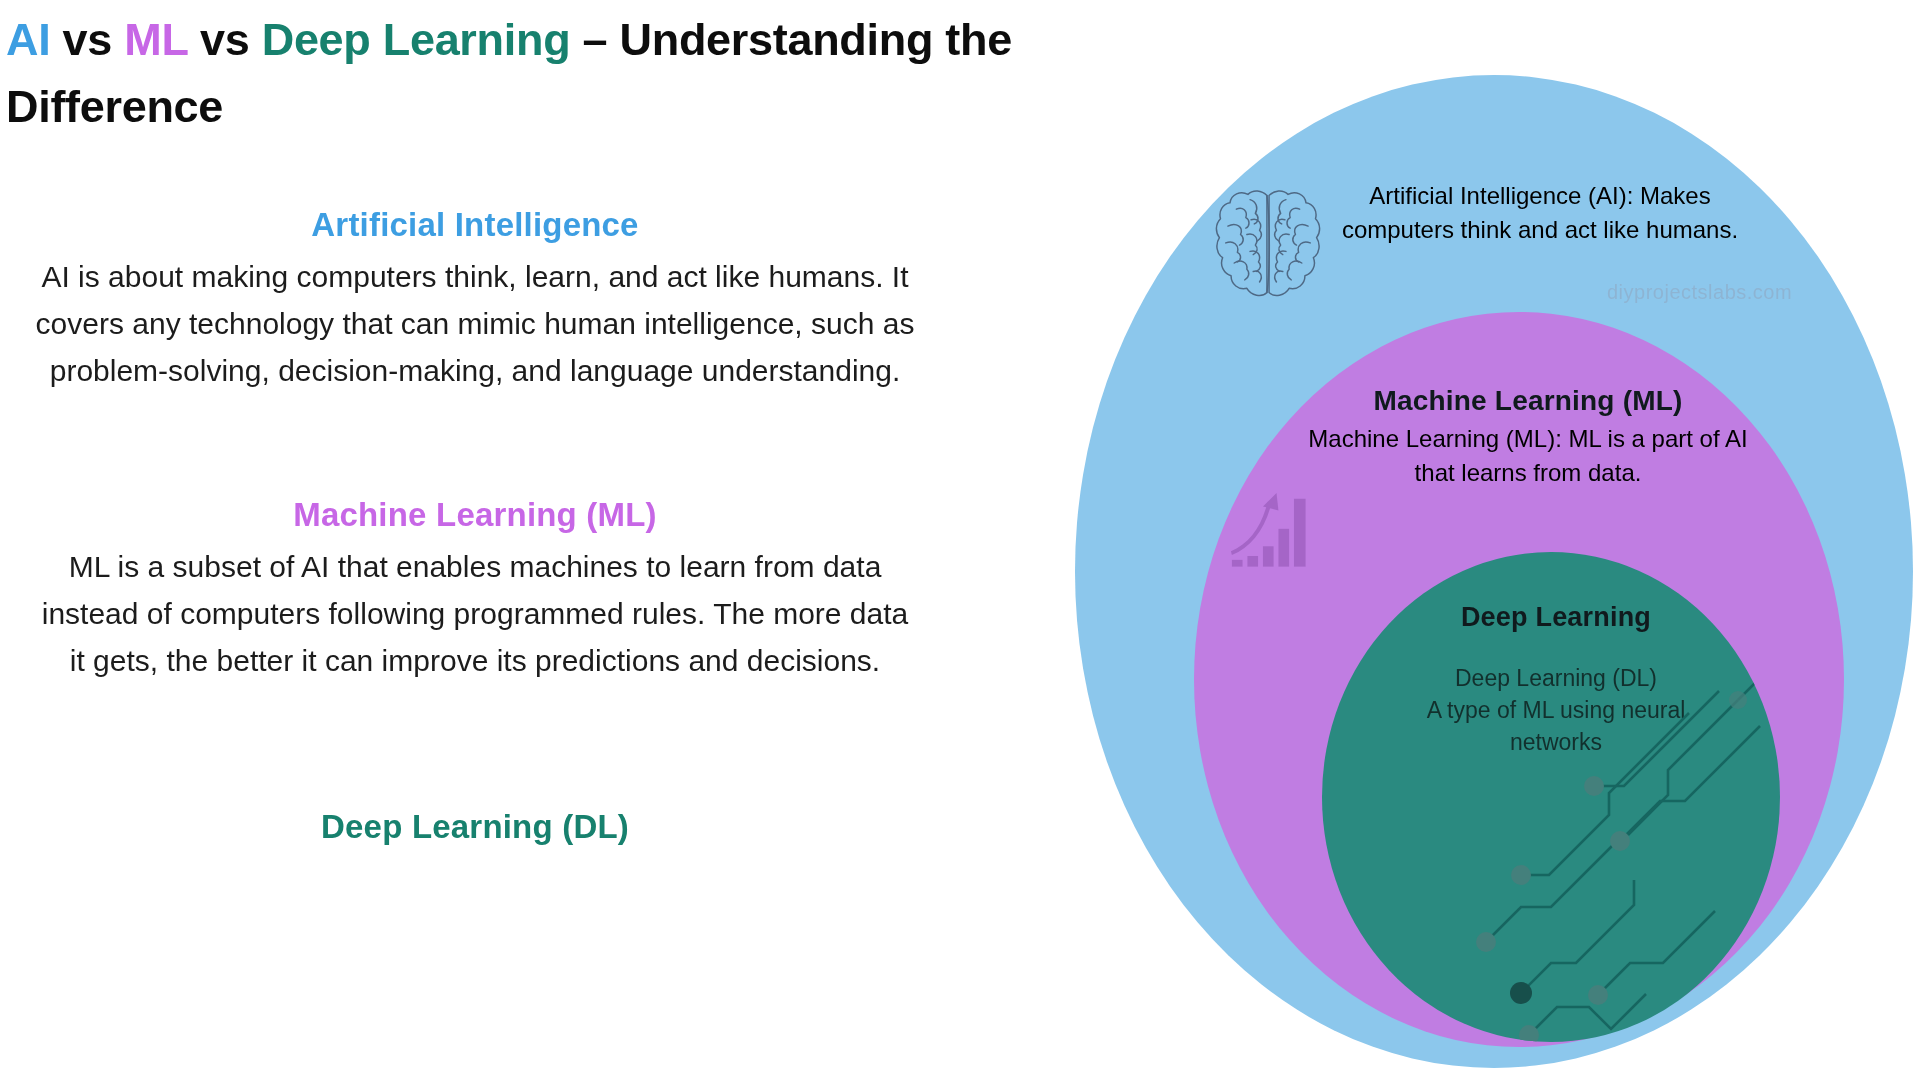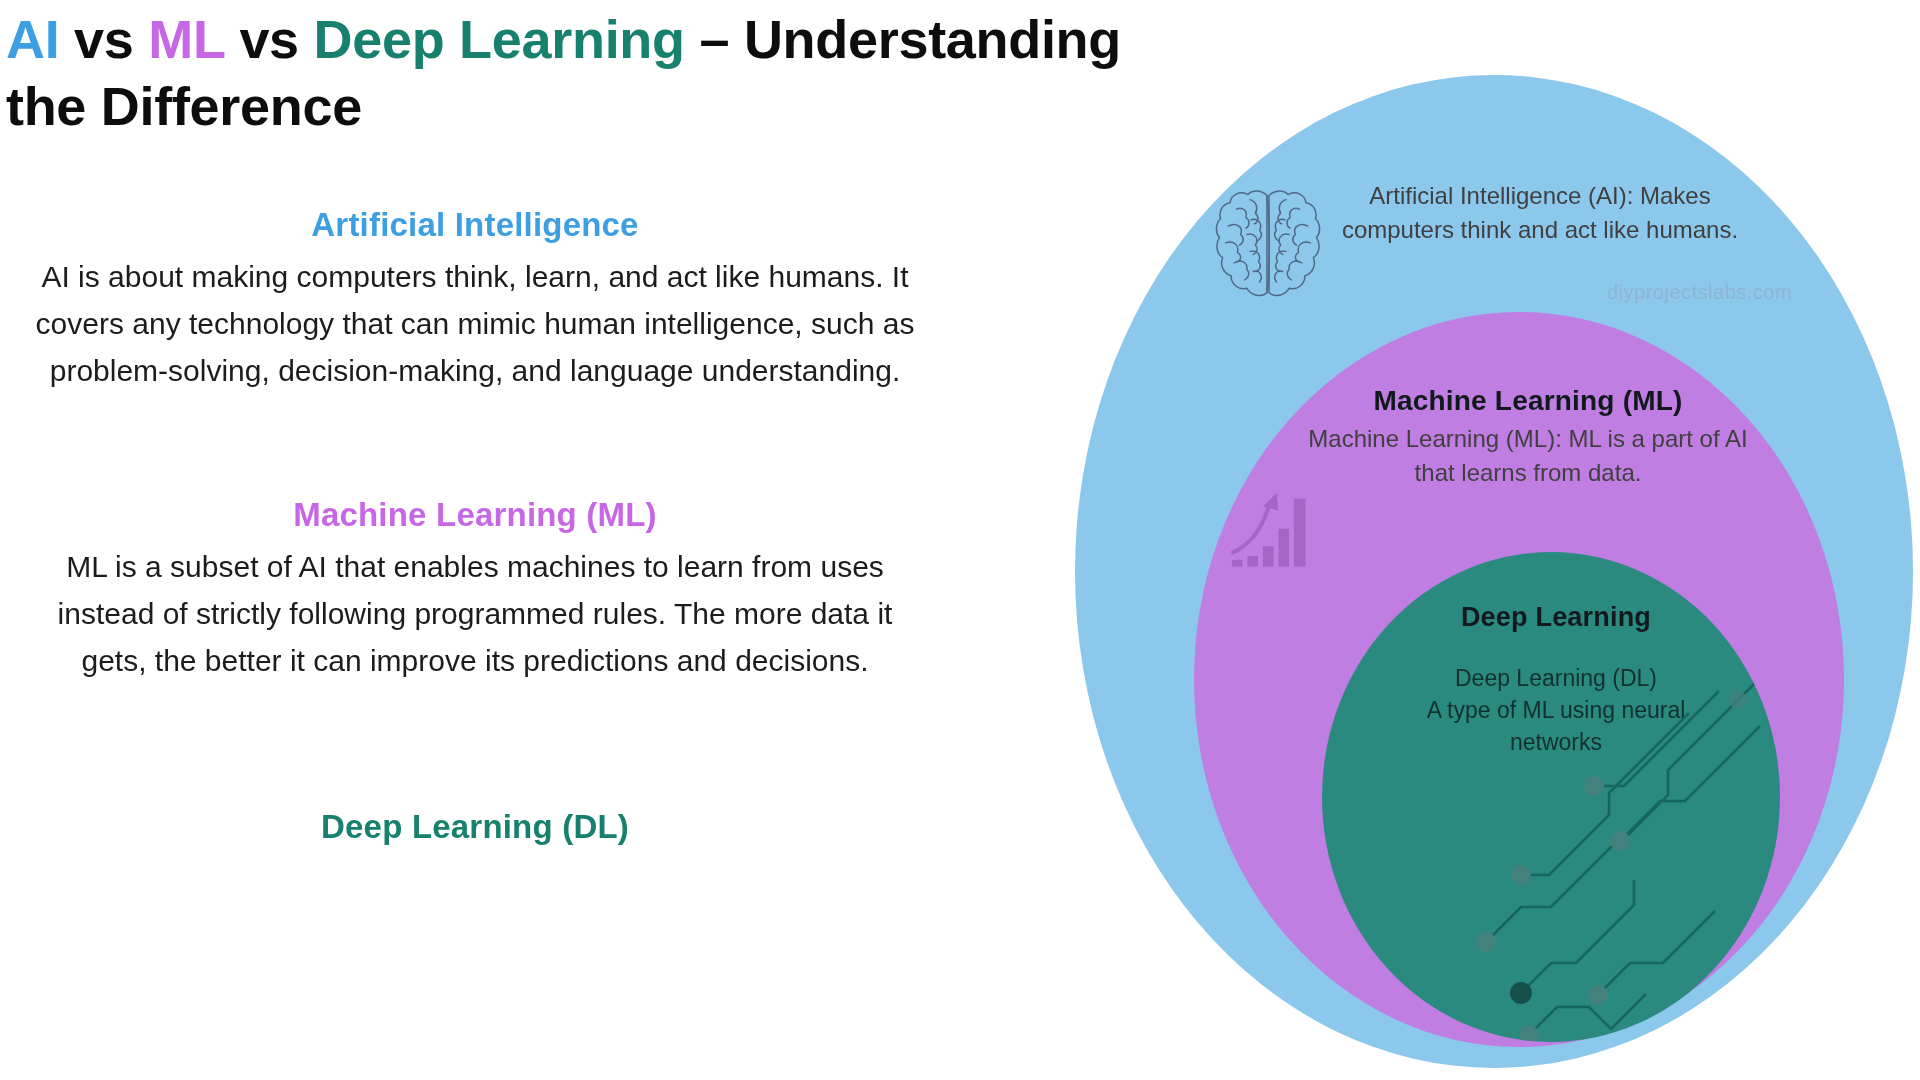--- a/index.html
+++ b/index.html
@@ -3,21 +3,21 @@
 <meta charset="utf-8">
 <style>
   * { margin:0; padding:0; box-sizing:border-box; }
   html,body { width:1920px; height:1080px; background:#ffffff; overflow:hidden;
               font-family:"Liberation Sans","DejaVu Sans",sans-serif; }
   .abs { position:absolute; }
 
   
   #page-title{
     left:6px; top:6px; width:1150px;
-    font-size:54px; line-height:67px; font-weight:bold;
+    font-size:45px; line-height:67px; font-weight:bold;
     color:var(--title_text); letter-spacing:-0.3px;
   }
   .t-ai{ color:var(--accent_blue); }
   .t-ml{ color:var(--accent_purple); }
   .t-dl{ color:var(--accent_teal); }
 
   
   .section{ left:32px; width:886px; text-align:center; }
   .section h2{ font-size:33px; font-weight:bold; letter-spacing:0.2px; }
   .section p{ font-size:30px; line-height:47px; color:var(--body_text); margin-top:9px; }
@@ -25,21 +25,21 @@
   #section-ml{ top:496px; } #section-ml h2{ color:var(--accent_purple); }
   #section-dl{ top:808px; } #section-dl h2{ color:var(--accent_teal); }
 
   
   .ellipse{ border-radius:50%; }
   #ellipse-ai{ left:1075px; top:75px;  width:838px; height:993px; background:var(--fill_blue); }
   #ellipse-ml{ left:119px;  top:237px; width:650px; height:735px; background:var(--fill_purple); }
   #ellipse-dl{ left:128px;  top:240px; width:458px; height:490px; background:var(--fill_teal); overflow:hidden; }
 
   .ring-label{ font-weight:bold; text-align:center; color:#101a1d; }
-  .ring-desc { text-align:center; color:#404040; }
+  .ring-desc { text-align:center; color:#000000; }
 
   #ai-label{ left:175px; top:57px;  width:500px; font-size:28px; letter-spacing:0.2px; }
   #ai-desc { left:245px; top:104px; width:440px; font-size:24px; line-height:34px; }
   #watermark{ left:532px; top:206px; width:240px; font-size:20px;
               color:var(--watermark); opacity:0.6; letter-spacing:0.5px; }
 
   #ml-label{ left:134px; top:73px;  width:400px; font-size:28px; letter-spacing:0.2px; }
   #ml-desc { left:94px;  top:110px; width:480px; font-size:24px; line-height:34px; }
 
   #dl-label{ left:84px; top:50px;  width:300px; font-size:27px; letter-spacing:0.2px; }
@@ -59,21 +59,21 @@
   <span class="t-ai">AI</span><span> vs </span><span class="t-ml">ML</span><span> vs </span><span class="t-dl">Deep Learning</span><span> – Understanding the Difference</span>
 </h1>
 
 <div id="section-ai" class="abs section">
   <h2>Artificial Intelligence</h2>
   <p>AI is about making computers think, learn, and act like humans. It covers any technology that can mimic human intelligence, such as problem-solving, decision-making, and language understanding.</p>
 </div>
 
 <div id="section-ml" class="abs section">
   <h2>Machine Learning (ML)</h2>
-  <p>ML is a subset of AI that enables machines to learn from uses instead of strictly following programmed rules. The more data it gets, the better it can improve its predictions and decisions.</p>
+  <p>ML is a subset of AI that enables machines to learn from data instead of computers following programmed rules. The more data it gets, the better it can improve its predictions and decisions.</p>
 </div>
 
 <div id="section-dl" class="abs section">
   <h2>Deep Learning (DL)</h2>
 </div>
 
 <div id="ellipse-ai" class="abs ellipse">
 
   <div id="ai-desc" class="abs ring-desc">Artificial Intelligence (AI): Makes computers think and act like humans.</div>
   <div id="watermark" class="abs">diyprojectslabs.com</div>

